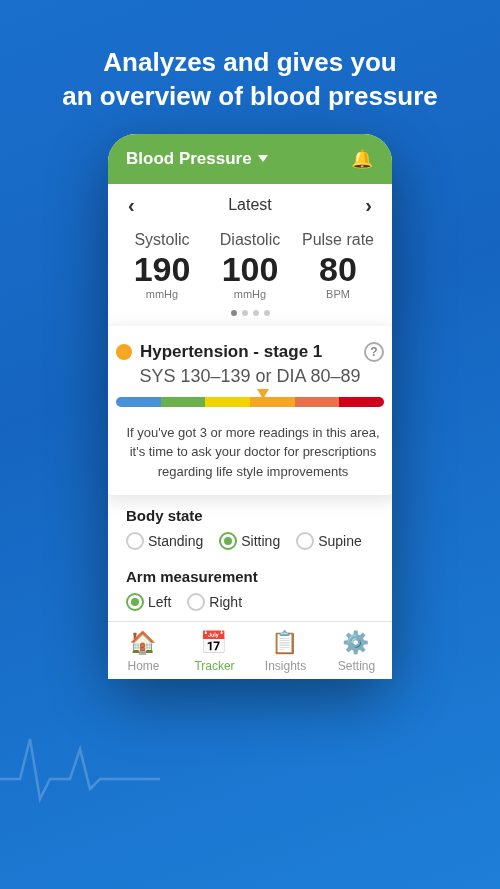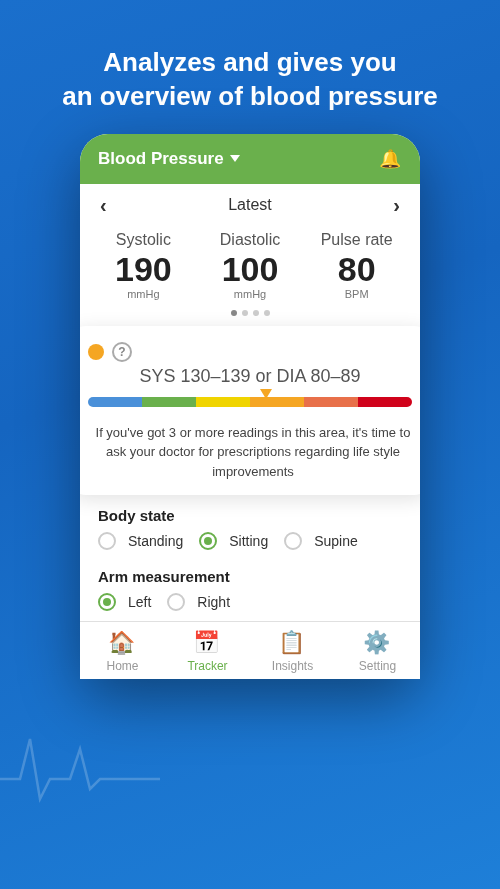--- a/index.html
+++ b/index.html
@@ -32,21 +32,21 @@
       font-size: 26px;
       font-weight: 800;
       line-height: 1.3;
     }
 
     
     .phone-mockup {
       position: relative;
       z-index: 2;
       margin: 0 auto;
-      width: 340px;
+      width: 284px;
       background: #f5f5f5;
       border-radius: 30px;
       overflow: visible;
       box-shadow: 0 20px 60px rgba(0,0,0,0.4);
     }
 
     .phone-inner {
       background: white;
       border-radius: 28px;
       overflow: hidden;
@@ -238,21 +238,21 @@
     }
     .radio-row {
       display: flex;
       gap: 16px;
       align-items: center;
       margin-bottom: 4px;
     }
     .radio-item {
       display: flex;
       align-items: center;
-      gap: 12px;
+      gap: 4px;
       font-size: 14px;
       color: #333;
     }
     .radio-circle {
       width: 18px; height: 18px;
       border-radius: 50%;
       border: 2px solid #ccc;
       display: flex;
       align-items: center;
       justify-content: center;
@@ -361,20 +361,21 @@
     <div class="dots-row">
       <div class="dot active"></div>
       <div class="dot"></div>
       <div class="dot"></div>
       <div class="dot"></div>
     </div>
 
     <div class="hypertension-card">
       <div class="hyp-title-row">
         <div class="orange-dot"></div>
+        <span class="hyp-title">Hypertension - stage 1</span>
         <div class="question-icon">?</div>
       </div>
       <div class="hyp-subtitle">SYS 130–139 or DIA 80–89</div>
 
       <div class="color-bar-container">
         <div class="color-bar">
           <div class="bar-segment" style="background:#4a90d9;"></div>
           <div class="bar-segment" style="background:#6ab04c;"></div>
           <div class="bar-segment" style="background:#f0d400;"></div>
           <div class="bar-segment" style="background:#f5a623;"></div>

